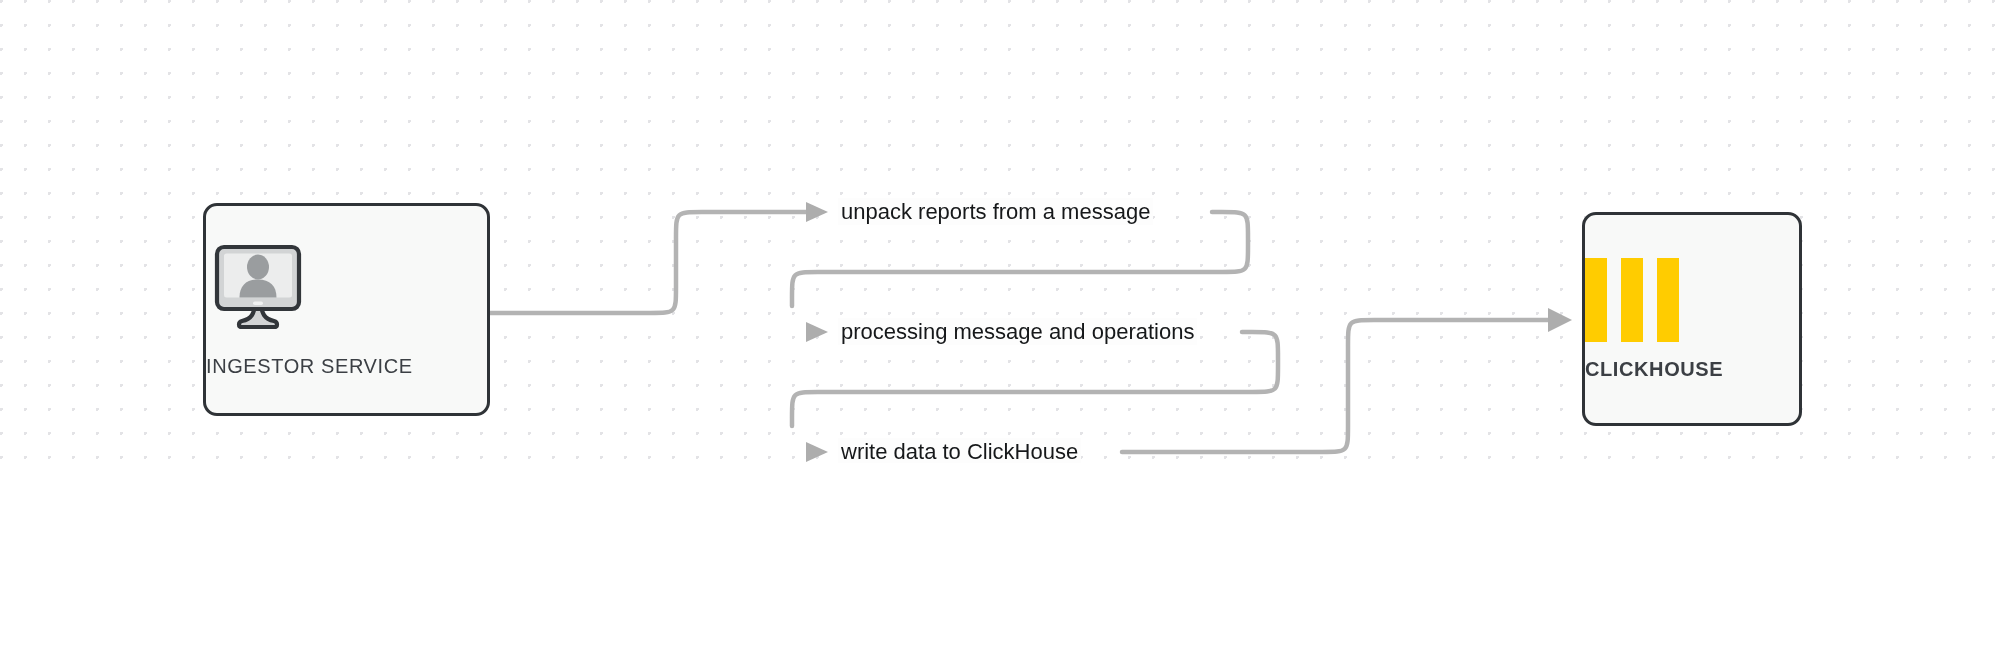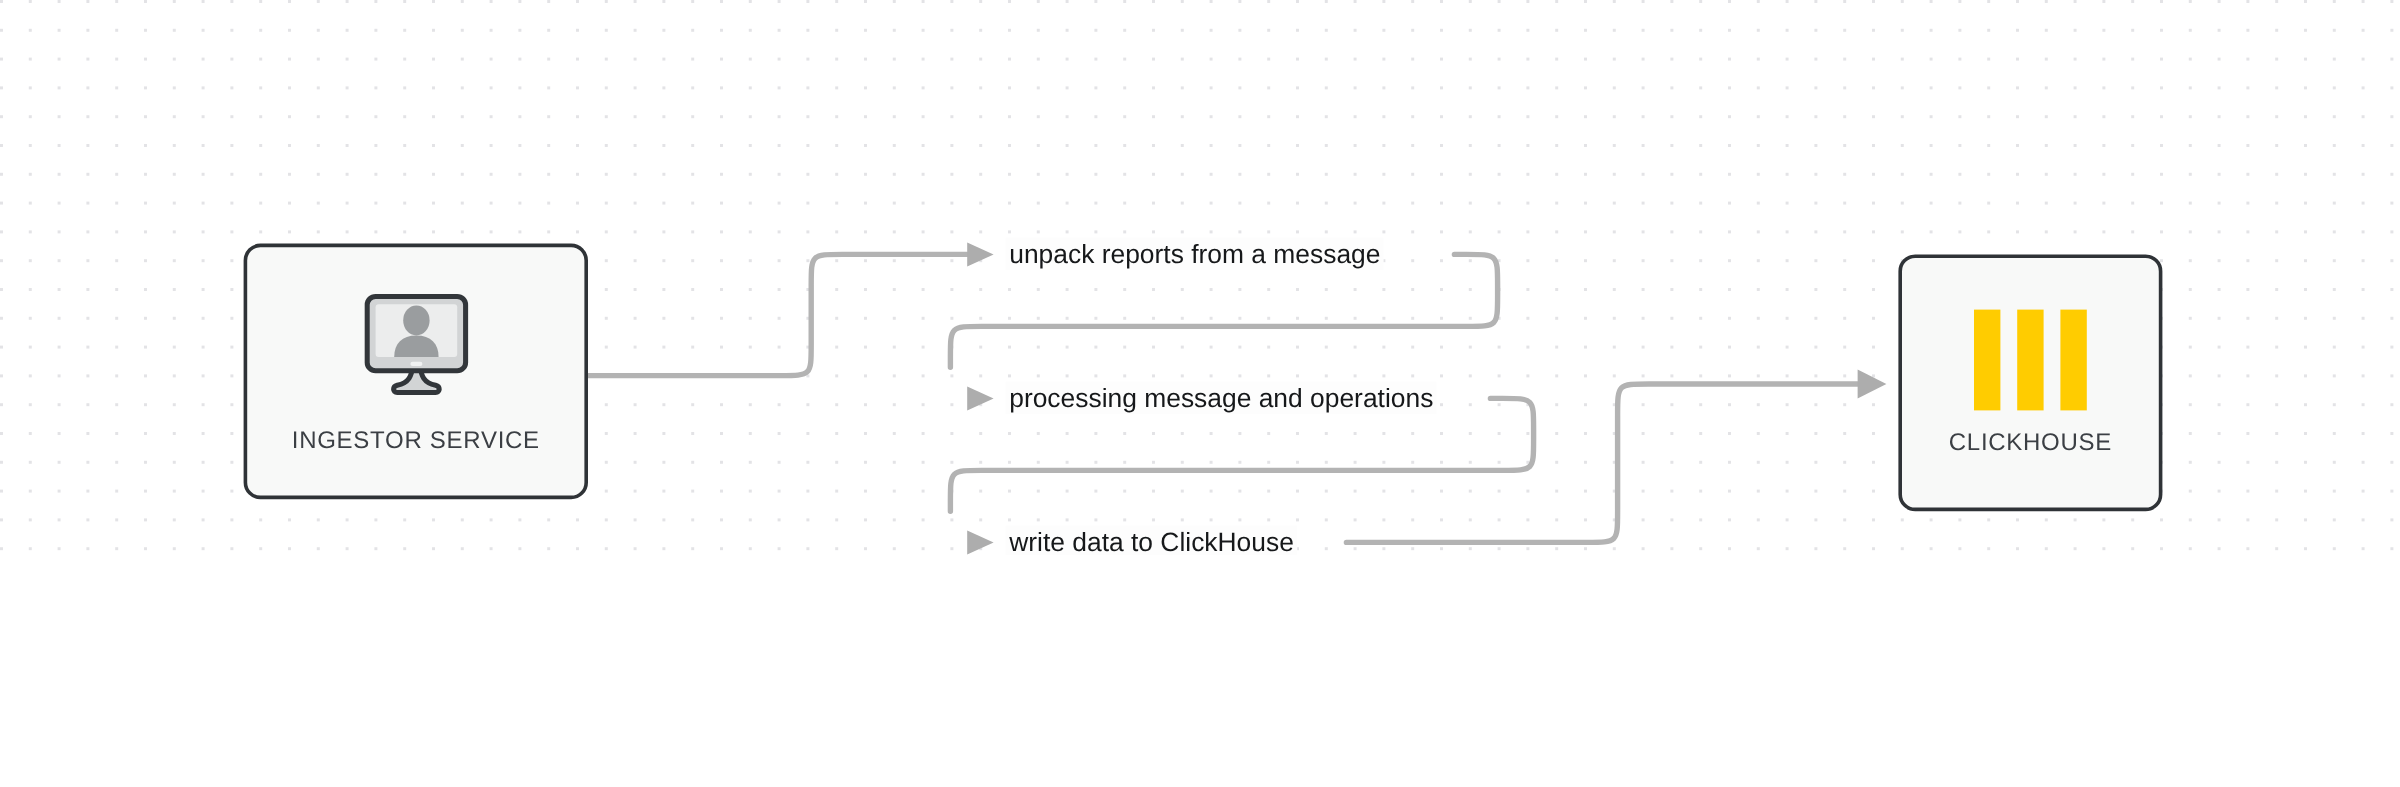--- a/index.html
+++ b/index.html
@@ -31,21 +31,20 @@
 
   
   .node {
     position: absolute;
     box-sizing: border-box;
     background: #f8f9f8;
     border: 3px solid #2f3337;
     border-radius: 14px;
     display: flex;
     flex-direction: column;
-    align-items: center;
     justify-content: center;
   }
   .node-label {
     font-size: 20px;
     letter-spacing: 0.6px;
     color: #3b3f44;
     white-space: nowrap;
   }
 
   #node-ingestor {
@@ -55,20 +54,21 @@
     height: 213px;
   }
   #node-ingestor .node-icon { margin-bottom: 18px; }
   #node-ingestor .node-label { margin-top: 0px; }
 
   #node-clickhouse {
     left: 1582px;
     top: 212px;
     width: 220px;
     height: 214px;
+    font-weight: bold;
   }
   #node-clickhouse .node-icon { margin-bottom: 16px; }
 
   
   .ch-bars {
     display: flex;
     align-items: flex-end;
     gap: 14px;
     height: 84px;
   }

